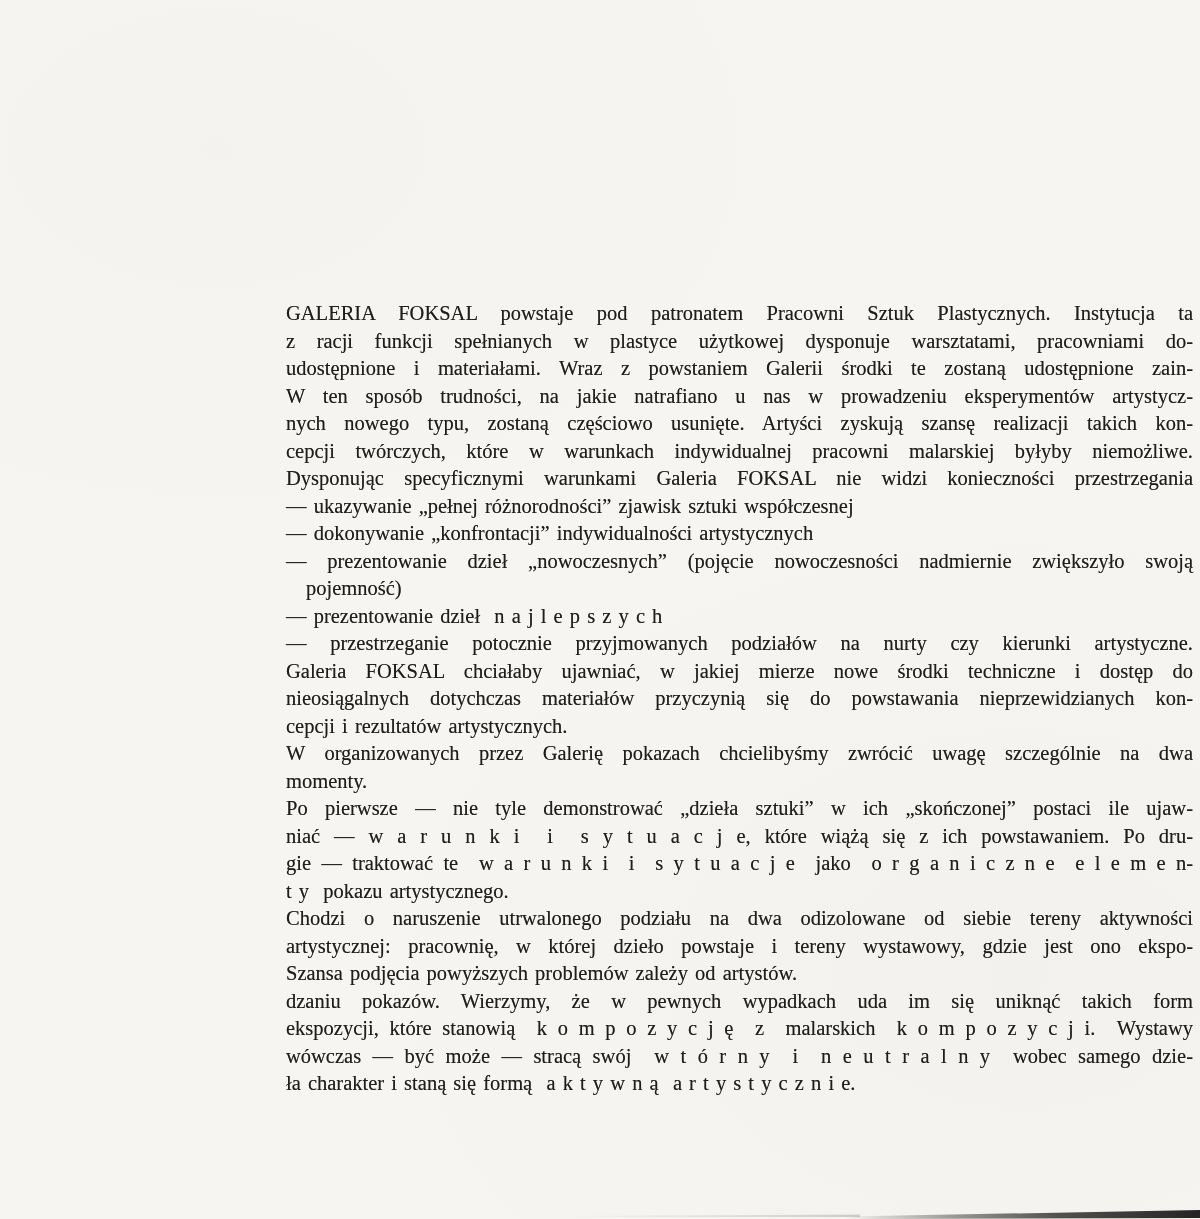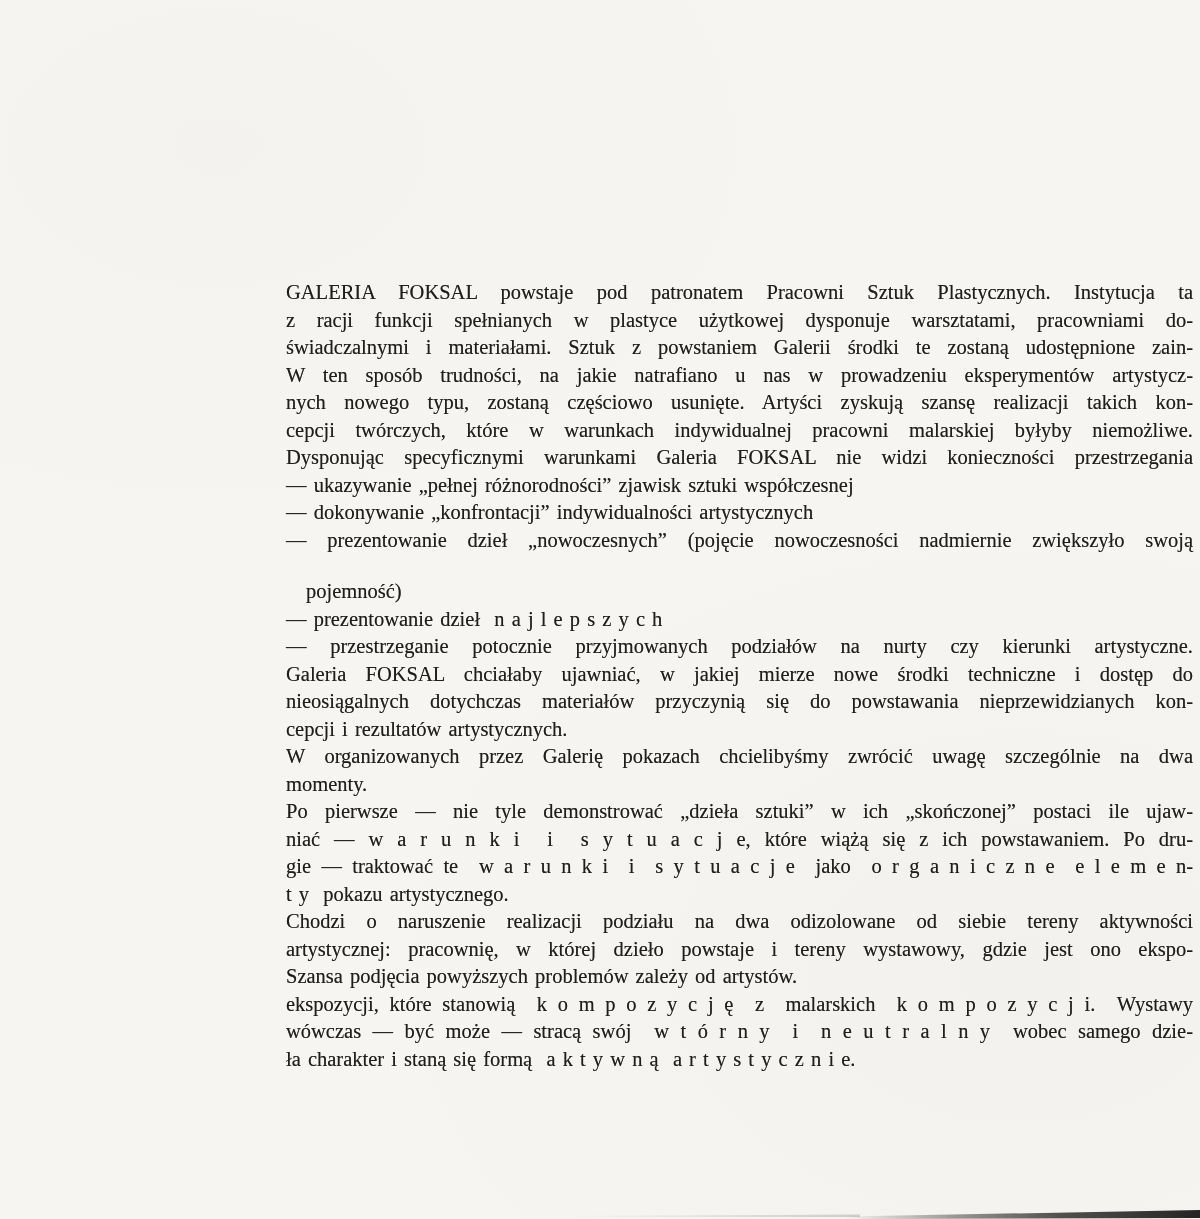--- a/index.html
+++ b/index.html
@@ -17,41 +17,40 @@
     width: 1200px;
     height: 1219px;
     background:
       radial-gradient(900px 600px at 18% 12%, rgba(0,0,0,0.012), transparent 70%),
       radial-gradient(1000px 700px at 85% 80%, rgba(0,0,0,0.015), transparent 70%),
       #f6f5f1;
   }
   .text-block {
     position: absolute;
     left: 286px;
-    top: 279px;
+    top: 300px;
     width: 907px;
     color: #1e1e1c;
     font-size: 20.5px;
     line-height: 27.5px;
     word-spacing: 2px;
     text-shadow: 0 0 0.5px rgba(30,30,28,0.55);
   }
   .ln {
     min-height: 27.5px;
     white-space: nowrap; 
   }
   .ln { white-space: normal; }
   .j {
     text-align: justify;
     text-align-last: justify;
     text-justify: inter-word;
   }
   .indent {
     padding-left: 20px;
-    margin-top: 24px;
   }
   .edge-shadow {
     position: absolute;
     left: 845px;
     top: 1208px;
     width: 355px;
     height: 11px;
     background: linear-gradient(to right,
       rgba(45,45,45,0) 0%,
       rgba(45,45,45,0.45) 30%,
@@ -69,42 +68,43 @@
     clip-path: polygon(0 60%, 100% 20%, 100% 100%, 0 100%);
   }
 </style>
 </head>
 <body>
 
 <main class="page">
   <section class="text-block">
     <div class="ln j">GALERIA FOKSAL powstaje pod patronatem Pracowni Sztuk Plastycznych. Instytucja ta</div>
     <div class="ln j">z racji funkcji spełnianych w plastyce użytkowej dysponuje warsztatami, pracowniami do-</div>
-    <div class="ln j">świadczalnymi i materiałami. Sztuk z powstaniem Galerii środki te zostaną udostępnione zain-</div>
+    <div class="ln j">udostępnione i materiałami. Wraz z powstaniem Galerii środki te zostaną udostępnione zain-</div>
     <div class="ln j">W ten sposób trudności, na jakie natrafiano u nas w prowadzeniu eksperymentów artystycz-</div>
     <div class="ln j">nych nowego typu, zostaną częściowo usunięte. Artyści zyskują szansę realizacji takich kon-</div>
     <div class="ln j">cepcji twórczych, które w warunkach indywidualnej pracowni malarskiej byłyby niemożliwe.</div>
     <div class="ln j">Dysponując specyficznymi warunkami Galeria FOKSAL nie widzi konieczności przestrzegania</div>
     <div class="ln">— ukazywanie „pełnej różnorodności” zjawisk sztuki współczesnej</div>
     <div class="ln">— dokonywanie „konfrontacji” indywidualności artystycznych</div>
     <div class="ln j">— prezentowanie dzieł „nowoczesnych” (pojęcie nowoczesności nadmiernie zwiększyło swoją</div>
     <div class="ln indent">pojemność)</div>
     <div class="ln">— prezentowanie dzieł &nbsp;n&nbsp;a&nbsp;j&nbsp;l&nbsp;e&nbsp;p&nbsp;s&nbsp;z&nbsp;y&nbsp;c&nbsp;h</div>
     <div class="ln j">— przestrzeganie potocznie przyjmowanych podziałów na nurty czy kierunki artystyczne.</div>
     <div class="ln j">Galeria FOKSAL chciałaby ujawniać, w jakiej mierze nowe środki techniczne i dostęp do</div>
     <div class="ln j">nieosiągalnych dotychczas materiałów przyczynią się do powstawania nieprzewidzianych kon-</div>
     <div class="ln">cepcji i rezultatów artystycznych.</div>
     <div class="ln j">W organizowanych przez Galerię pokazach chcielibyśmy zwrócić uwagę szczególnie na dwa</div>
     <div class="ln">momenty.</div>
     <div class="ln j">Po pierwsze — nie tyle demonstrować „dzieła sztuki” w ich „skończonej” postaci ile ujaw-</div>
     <div class="ln j">niać — w&nbsp;a&nbsp;r&nbsp;u&nbsp;n&nbsp;k&nbsp;i &nbsp;i&nbsp; s&nbsp;y&nbsp;t&nbsp;u&nbsp;a&nbsp;c&nbsp;j&nbsp;e, które wiążą się z ich powstawaniem. Po dru-</div>
     <div class="ln j">gie — traktować te &nbsp;w&nbsp;a&nbsp;r&nbsp;u&nbsp;n&nbsp;k&nbsp;i &nbsp;i&nbsp; s&nbsp;y&nbsp;t&nbsp;u&nbsp;a&nbsp;c&nbsp;j&nbsp;e &nbsp;jako&nbsp; o&nbsp;r&nbsp;g&nbsp;a&nbsp;n&nbsp;i&nbsp;c&nbsp;z&nbsp;n&nbsp;e &nbsp;e&nbsp;l&nbsp;e&nbsp;m&nbsp;e&nbsp;n-</div>
     <div class="ln">t&nbsp;y &nbsp;pokazu artystycznego.</div>
-    <div class="ln j">Chodzi o naruszenie realizacji podziału na dwa odizolowane od siebie tereny aktywności</div>
+    <div class="ln j">Chodzi o naruszenie utrwalonego podziału na dwa odizolowane od siebie tereny aktywności</div>
     <div class="ln j">artystycznej: pracownię, w której dzieło powstaje i tereny wystawowy, gdzie jest ono ekspo-</div>
     <div class="ln">Szansa podjęcia powyższych problemów zależy od artystów.</div>
+    <div class="ln j">dzaniu pokazów. Wierzymy, że w pewnych wypadkach uda im się uniknąć takich form</div>
     <div class="ln j">ekspozycji, które stanowią &nbsp;k&nbsp;o&nbsp;m&nbsp;p&nbsp;o&nbsp;z&nbsp;y&nbsp;c&nbsp;j&nbsp;ę &nbsp;z&nbsp; malarskich &nbsp;k&nbsp;o&nbsp;m&nbsp;p&nbsp;o&nbsp;z&nbsp;y&nbsp;c&nbsp;j&nbsp;i. &nbsp;Wystawy</div>
     <div class="ln j">wówczas — być może — stracą swój &nbsp;w&nbsp;t&nbsp;ó&nbsp;r&nbsp;n&nbsp;y &nbsp;i&nbsp; n&nbsp;e&nbsp;u&nbsp;t&nbsp;r&nbsp;a&nbsp;l&nbsp;n&nbsp;y&nbsp; wobec samego dzie-</div>
     <div class="ln">ła charakter i staną się formą &nbsp;a&nbsp;k&nbsp;t&nbsp;y&nbsp;w&nbsp;n&nbsp;ą &nbsp;a&nbsp;r&nbsp;t&nbsp;y&nbsp;s&nbsp;t&nbsp;y&nbsp;c&nbsp;z&nbsp;n&nbsp;i&nbsp;e.</div>
   </section>
   <div class="edge-smudge"></div>
   <div class="edge-shadow"></div>
 </main>
 
 </body></html>

